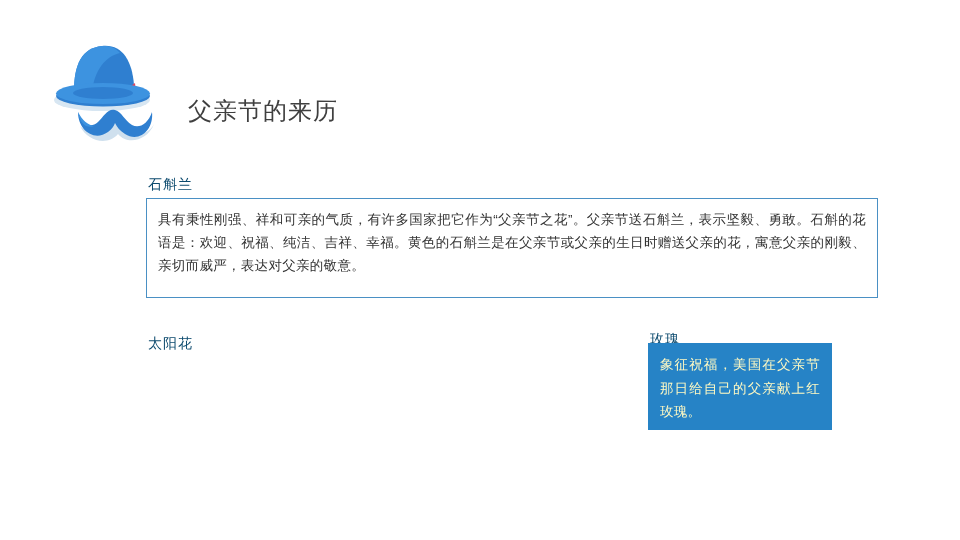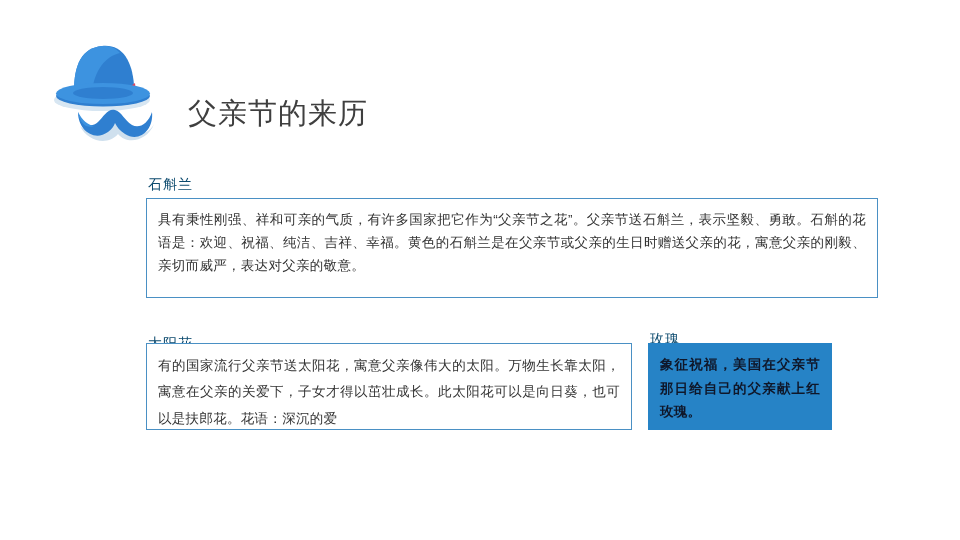--- a/index.html
+++ b/index.html
@@ -28,21 +28,21 @@
     top: 30px;
     width: 130px;
     height: 120px;
   }
 
   
   .title {
     position: absolute;
     left: 188px;
     top: 98px;
-    font-size: 29px;
+    font-size: 24px;
     line-height: 1.1;
     color: #3f3f3f;
     letter-spacing: 1px;
     font-weight: normal;
     white-space: nowrap;
   }
 
   
   .sec-head {
     position: absolute;
@@ -71,23 +71,22 @@
   }
   .box p {
     margin: 0;
     font-size: 13.5px;
     line-height: 1.72;
     color: #333333;
     text-align: justify;
     letter-spacing: 0.3px;
   }
   .box-filled p {
-    color: #0f172a;
+    color: #fef9c3;
     line-height: 1.75;
-    font-weight: bold;
   }
 
   #orchid-box {
     left: 146px;
     top: 198px;
     width: 732px;
     height: 100px;
     padding: 9px 11px 0 11px;
   }
   #sunflower-box {
@@ -135,22 +134,19 @@
   </div>
 
   <div class="title">父亲节的来历</div>
 
   <div class="sec-head orchid">石斛兰</div>
   <div class="box box-outline" id="orchid-box">
     <p>具有秉性刚强、祥和可亲的气质，有许多国家把它作为“父亲节之花”。父亲节送石斛兰，表示坚毅、勇敢。石斛的花语是：欢迎、祝福、纯洁、吉祥、幸福。黄色的石斛兰是在父亲节或父亲的生日时赠送父亲的花，寓意父亲的刚毅、亲切而威严，表达对父亲的敬意。</p>
   </div>
 
   <div class="sec-head sunflower">太阳花</div>
-  <div class="box box-outline" id="sunflower-box">
-    <p>有的国家流行父亲节送太阳花，寓意父亲像伟大的太阳。万物生长靠太阳，寓意在父亲的关爱下，子女才得以茁壮成长。此太阳花可以是向日葵，也可以是扶郎花。花语：深沉的爱</p>
-  </div>
 
   <div class="sec-head rose">玫瑰</div>
   <div class="box box-filled" id="rose-box">
     <p>象征祝福，美国在父亲节那日给自己的父亲献上红玫瑰。</p>
   </div>
 
 </div>
 
 </body></html>

